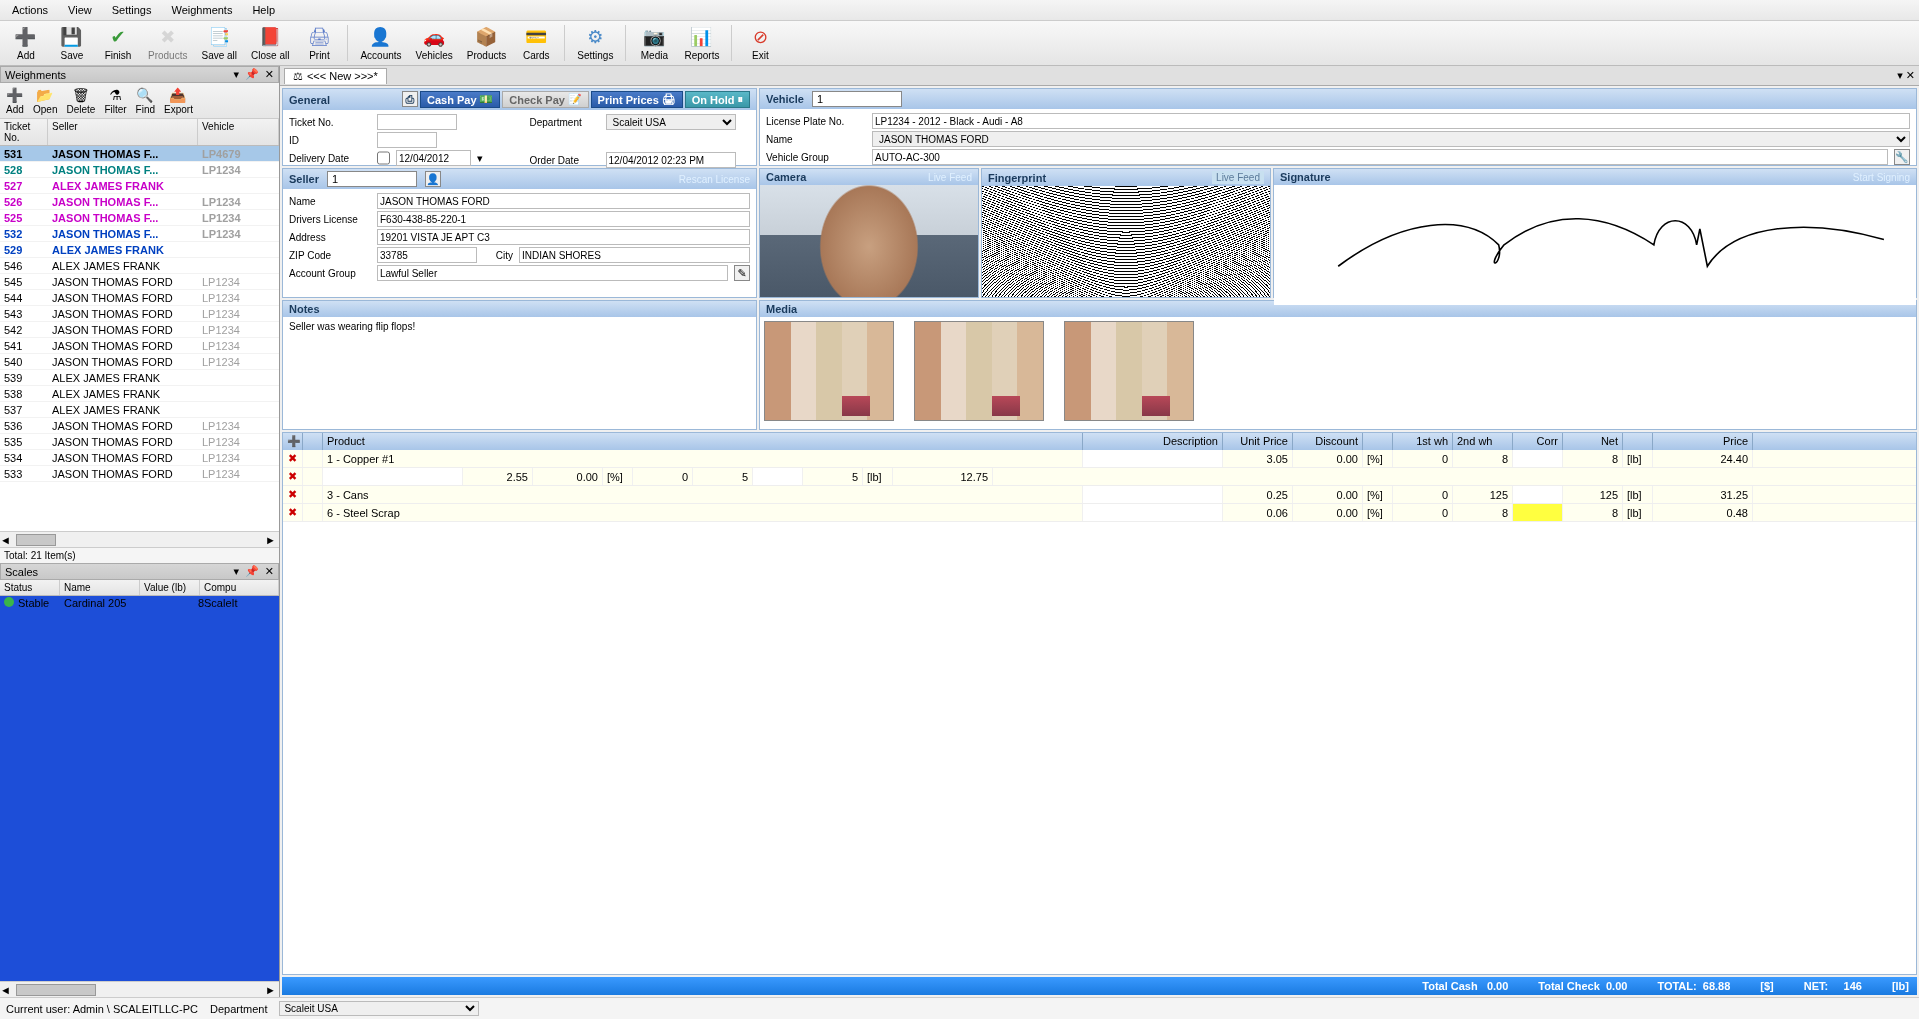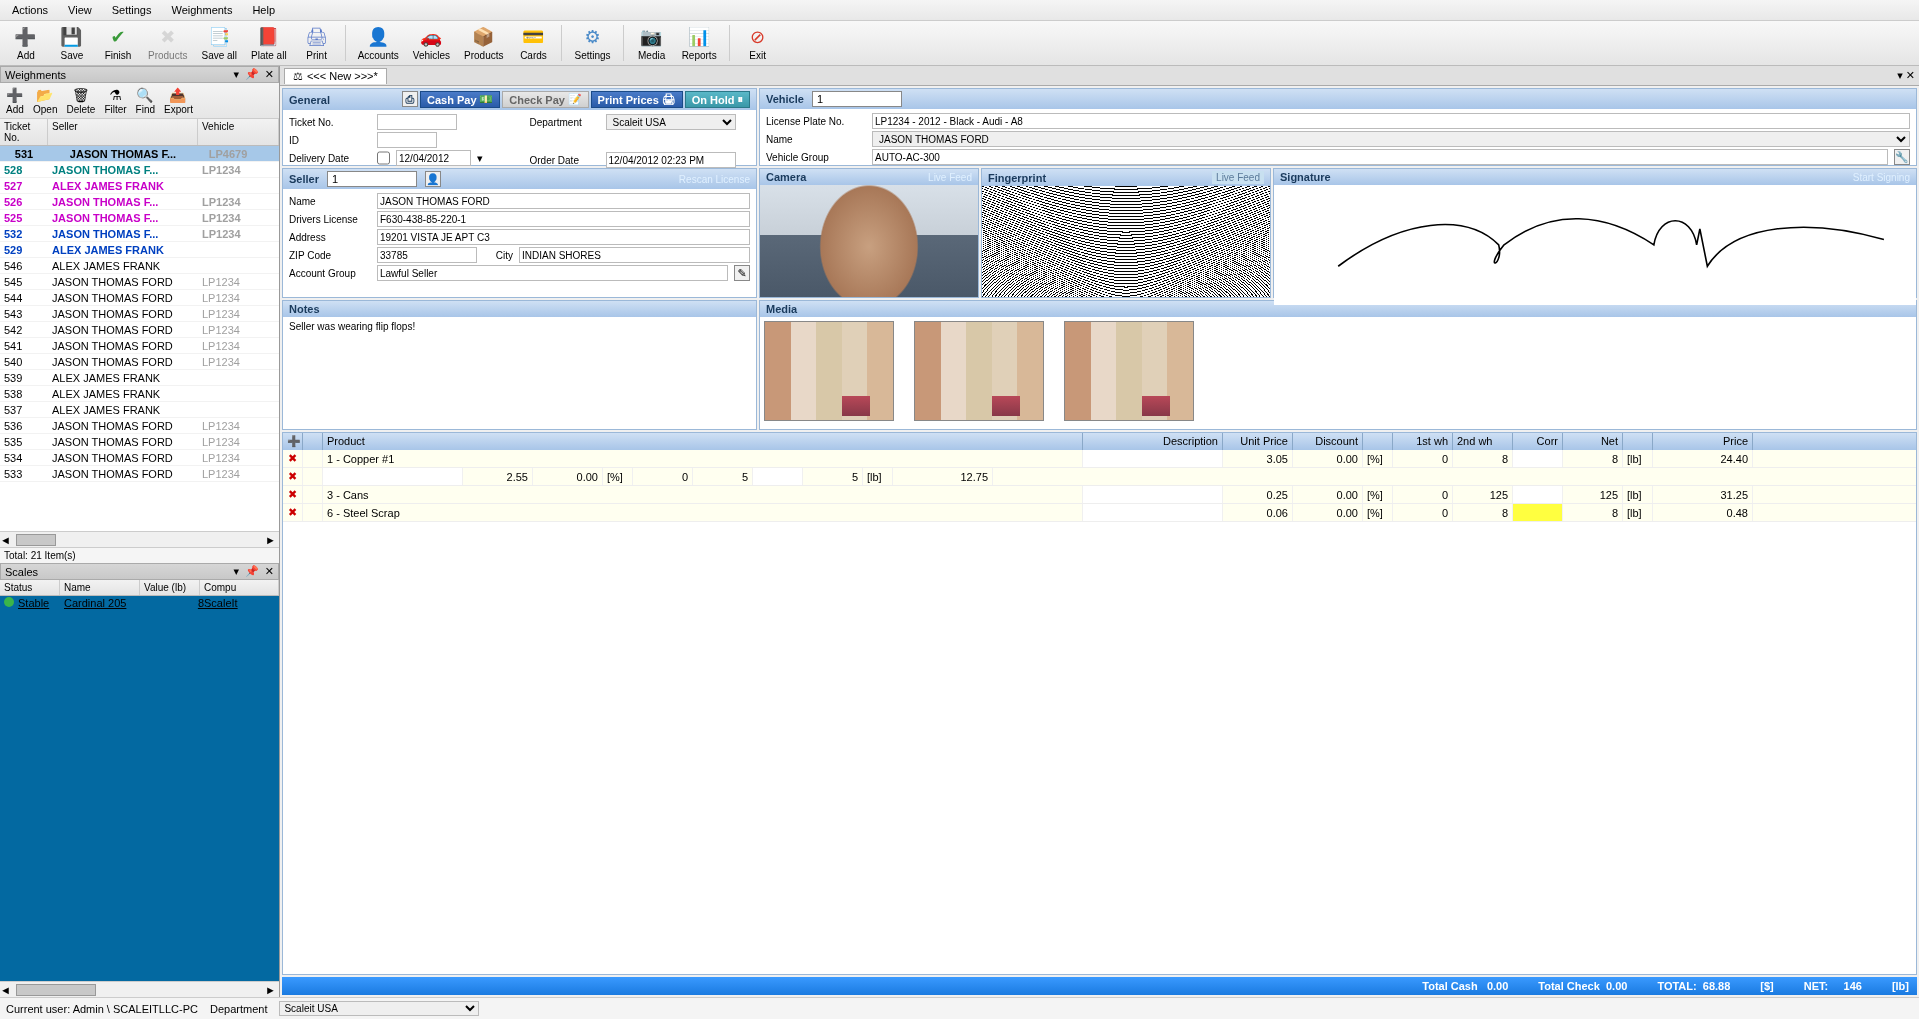--- a/index.html
+++ b/index.html
@@ -17,31 +17,31 @@
 .panel-hdr .ctrls span { margin-left: 3px; cursor: pointer; }
 .mini-tb { background: linear-gradient(#f4f4f4,#e6e6e6); border-bottom: 1px solid #ccc; display: flex; padding: 2px; gap: 1px; }
 .mini-btn { display: flex; flex-direction: column; align-items: center; padding: 1px 4px; cursor: pointer; }
 .mini-btn .ic { width: 18px; height: 18px; font-size: 14px; display: flex; align-items: center; justify-content: center; }
 .mini-btn .lbl { font-size: 10px; }
 .grid-hdr { background: linear-gradient(#f2f2f2,#e4e4e4); border-bottom: 1px solid #bbb; display: flex; }
 .grid-hdr > div { border-right: 1px solid #ccc; padding: 2px 4px; font-size: 10px; }
 .ticket-list { flex: 1; overflow-y: auto; background: #fff; }
 .ticket-row { display: flex; border-bottom: 1px solid #f2f2f2; font-size: 10px; height: 16px; align-items: center; }
 .ticket-row > div { padding: 0 4px; overflow: hidden; white-space: nowrap; }
-.ticket-row.sel { background: #a6c8e8; font-weight: bold; text-align: center; }
+.ticket-row.sel { background: #a6c8e8; font-weight: bold; }
 .ticket-row .c1 { width: 48px; }
 .ticket-row .c2 { width: 150px; }
 .ticket-row .c3 { width: 60px; color: #a0a0a0; }
 .col-teal { color: #008080; font-weight: bold; }
 .col-magenta { color: #c800c8; font-weight: bold; }
 .col-blue { color: #0040c0; font-weight: bold; }
 .hscroll { height: 16px; background: #f0f0f0; border-top: 1px solid #ccc; display:flex; align-items:center; }
 .hscroll .thumb { height:12px; background:#c8c8c8; border:1px solid #999; }
 .total-row { background: #f5f5f5; border-top: 1px solid #ccc; padding: 2px 4px; font-size: 10px; }
-.scales-body { background: #0369a1; font-size: 10px; flex:1;text-decoration:underline; }
+.scales-body { background: #1d4ed8; font-size: 10px; flex:1; }
 .scale-row { display: flex; padding: 1px 4px; }
 .green-dot { width:10px; height:10px; border-radius:50%; background:#3ab54a; display:inline-block; margin-right:4px; }
 .right-pane { flex: 1; display: flex; flex-direction: column; background: #f0f0f0; overflow: hidden; }
 .tab-strip { background: #e0e0e0; border-bottom: 1px solid #aaa; display: flex; align-items: center; padding: 0 4px; height: 20px; justify-content: space-between; }
 .tab { background: #fff; border: 1px solid #aaa; border-bottom: none; padding: 1px 8px; font-size: 10px; display: flex; align-items: center; gap: 4px; }
 .content { flex: 1; display: flex; flex-direction: column; padding: 2px; gap: 2px; overflow: hidden; }
 .top-row { display: flex; gap: 2px; height: 78px; }
 .section { background: #fff; border: 1px solid #9bb8d8; display: flex; flex-direction: column; }
 .sec-hdr { background: linear-gradient(#cfe0f4,#a8c5e8); padding: 2px 6px; font-weight: bold; color: #1a3a5c; display: flex; align-items: center; justify-content: space-between; font-size: 11px; }
 .sec-body { padding: 4px 6px; flex: 1; font-size: 10px; }
@@ -113,21 +113,21 @@
     <div class="tb-btn" style="opacity: 0.5;">
       <div class="ic" style="color:#bbb">✖</div>
       <div class="lbl">Products</div>
     </div>
     <div class="tb-btn">
       <div class="ic" style="color:#3a9a3a">📑</div>
       <div class="lbl">Save all</div>
     </div>
     <div class="tb-btn">
       <div class="ic" style="color:#c83a3a">📕</div>
-      <div class="lbl">Plate all</div>
+      <div class="lbl">Close all</div>
     </div>
     <div class="tb-btn">
       <div class="ic" style="color:#5a7ac8">🖨</div>
       <div class="lbl">Print</div>
     </div>
     <div class="tb-sep"></div>
     <div class="tb-btn">
       <div class="ic" style="color:#e8a030">👤</div>
       <div class="lbl">Accounts</div>
     </div>

